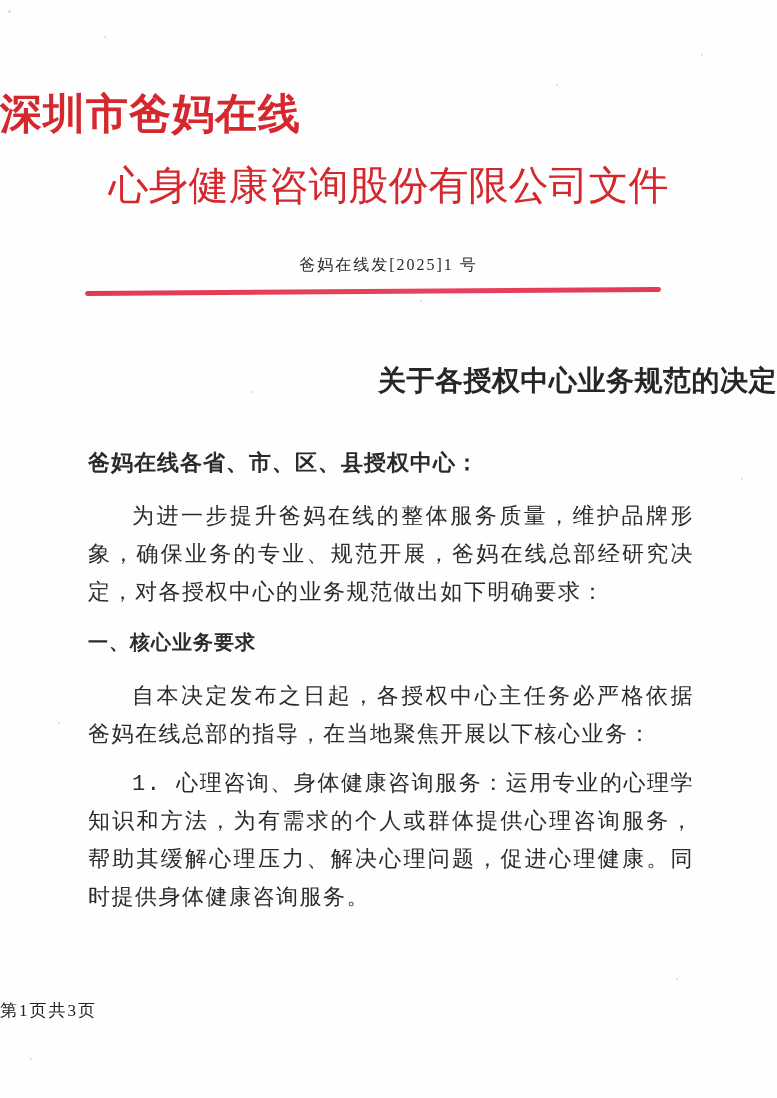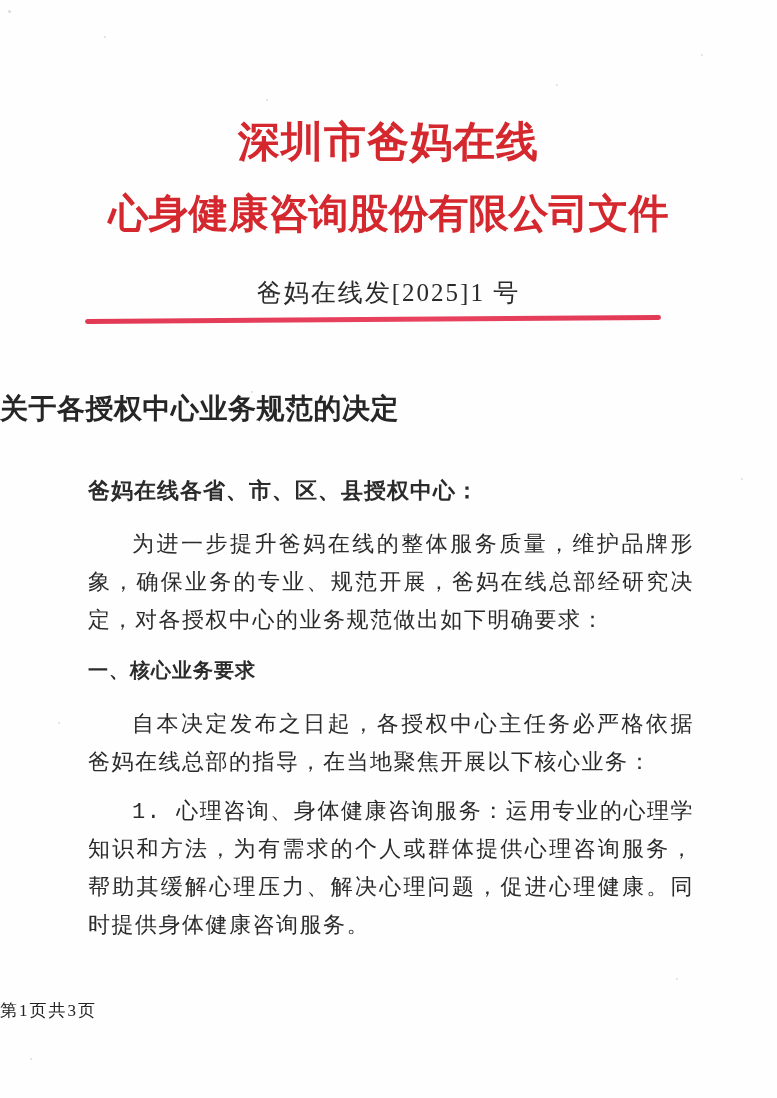--- a/index.html
+++ b/index.html
@@ -14,57 +14,56 @@
   .page {
     position: relative;
     width: 777px;
     height: 1098px;
     background: #fefefe;
     color: #2b2b2b;
   }
   
   .org-line1 {
     margin: 0;
-    padding-top: 118px;
-    text-align: center;
+    padding-top: 90px;
     font-size: 42px;
     line-height: 48px;
     font-weight: bold;
     color: #d5282e;
     letter-spacing: 1px;
   }
   .org-line2 {
     margin: 24px 0 16px 0;
     text-align: center;
     font-size: 40px;
     line-height: 48px;
-    font-weight: bold;
+    font-weight: normal;
     color: #d5282e;
     letter-spacing: 0px;
   }
   .doc-number {
     margin: 42px 0 0 0;
     text-align: center;
-    font-size: 25px;
+    font-size: 16px;
     line-height: 26px;
     color: #2b2b2b;
     letter-spacing: 2px;
   }
   .divider {
     margin: 11px 0 0 85px;
     width: 576px;
     height: 5px;
     background: linear-gradient(90deg, #e23a55, #e8425f 60%, #e23a55);
     border-radius: 3px;
     transform: rotate(-0.4deg);
   }
   
   .doc-title {
     margin: 70px 0 0 0;
-    text-align: left;
+    text-align: right;
     font-size: 28px;
     line-height: 34px;
     font-weight: bold;
     color: #262626;
     letter-spacing: 0.5px;
   }
   
   .body-block {
     position: relative;
     margin: 0 83px 0 88px; 

